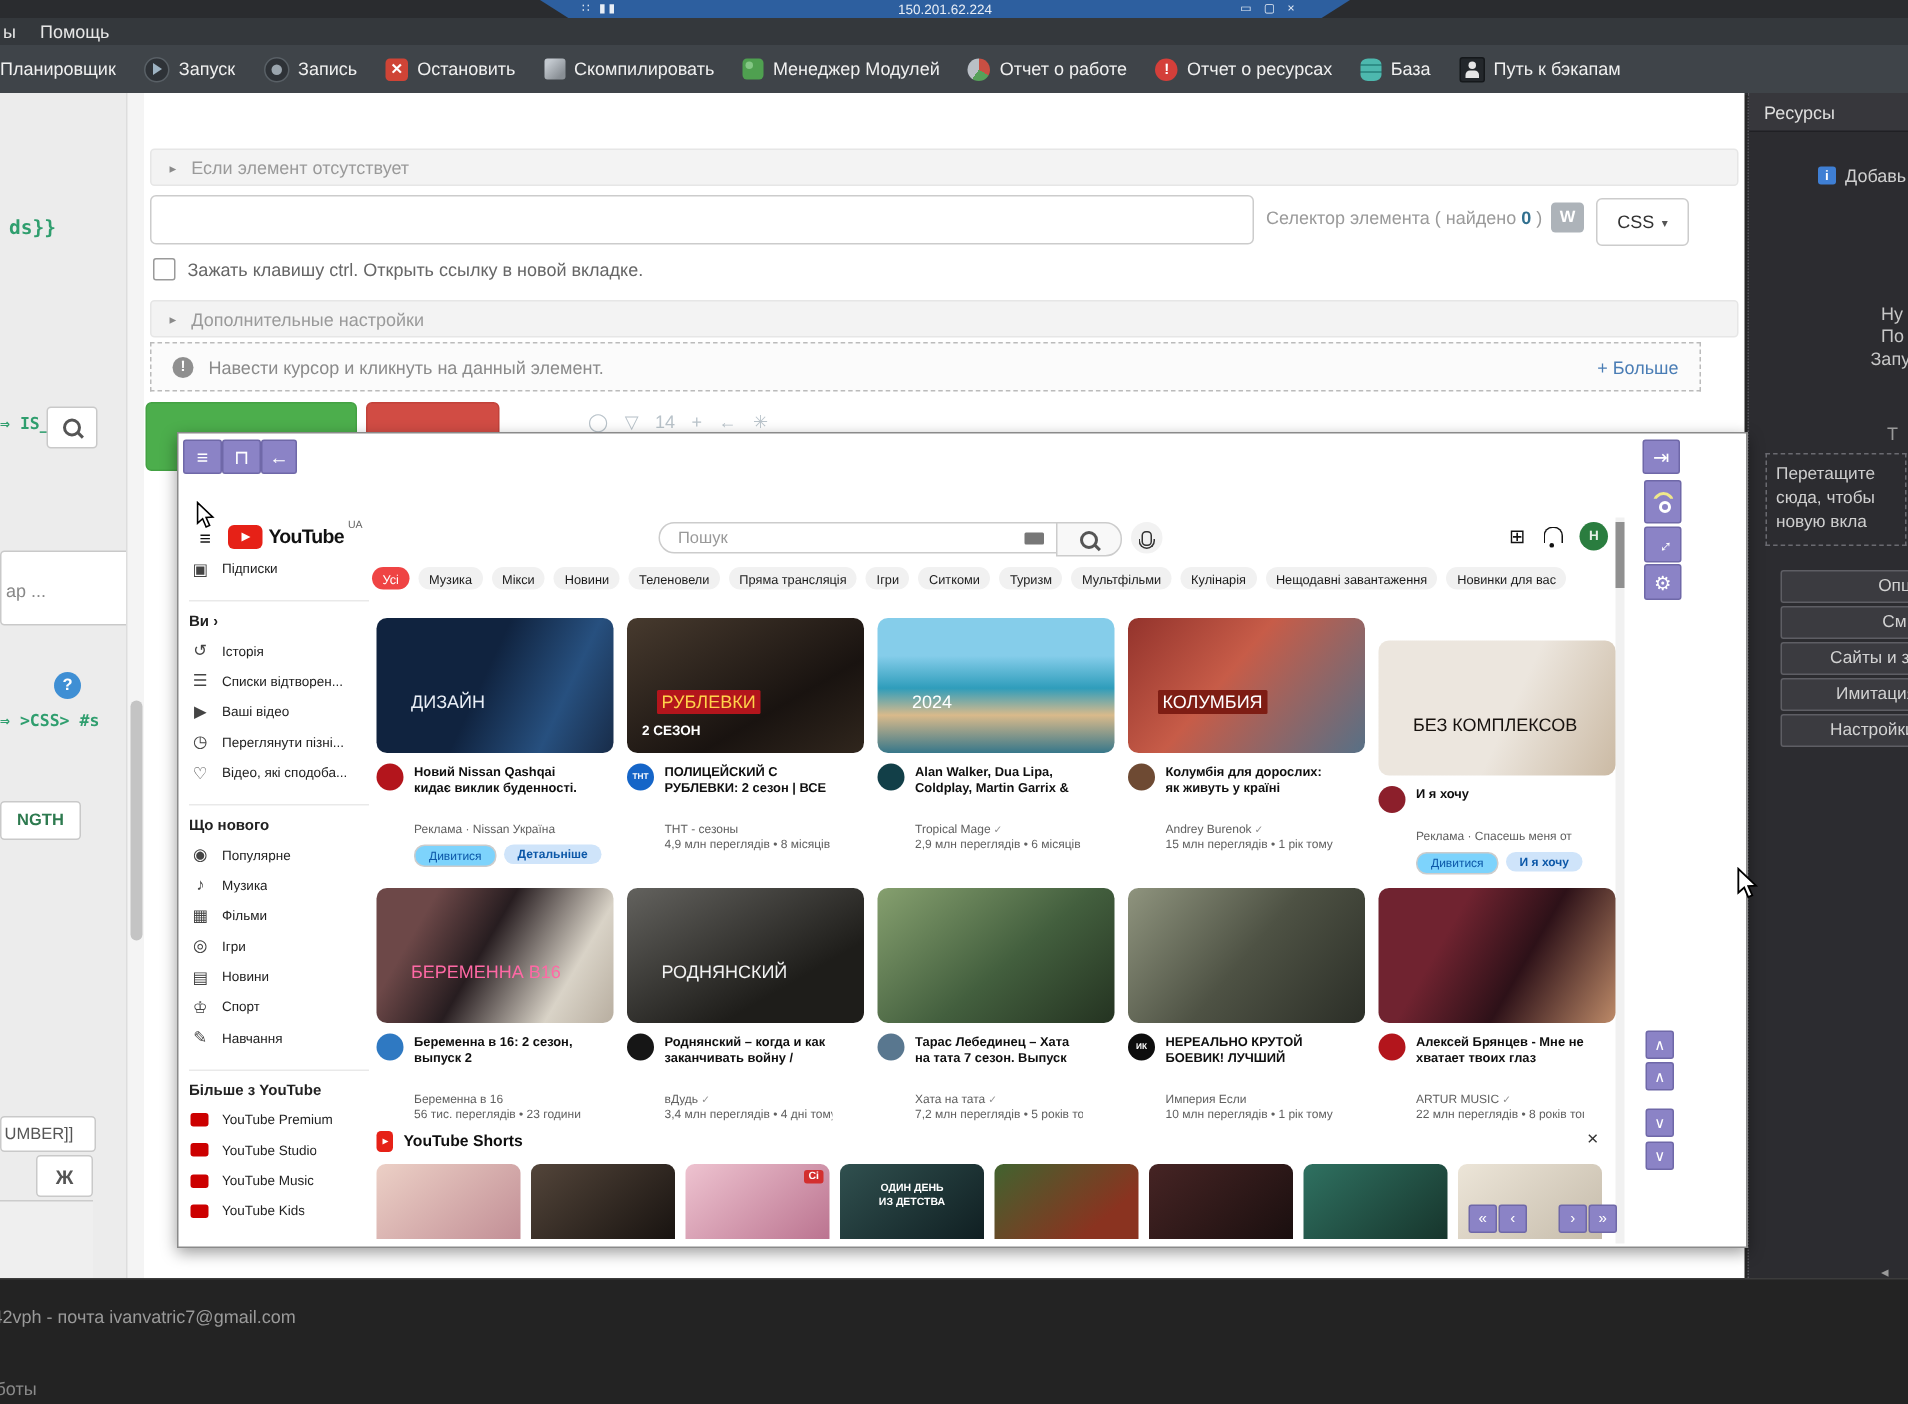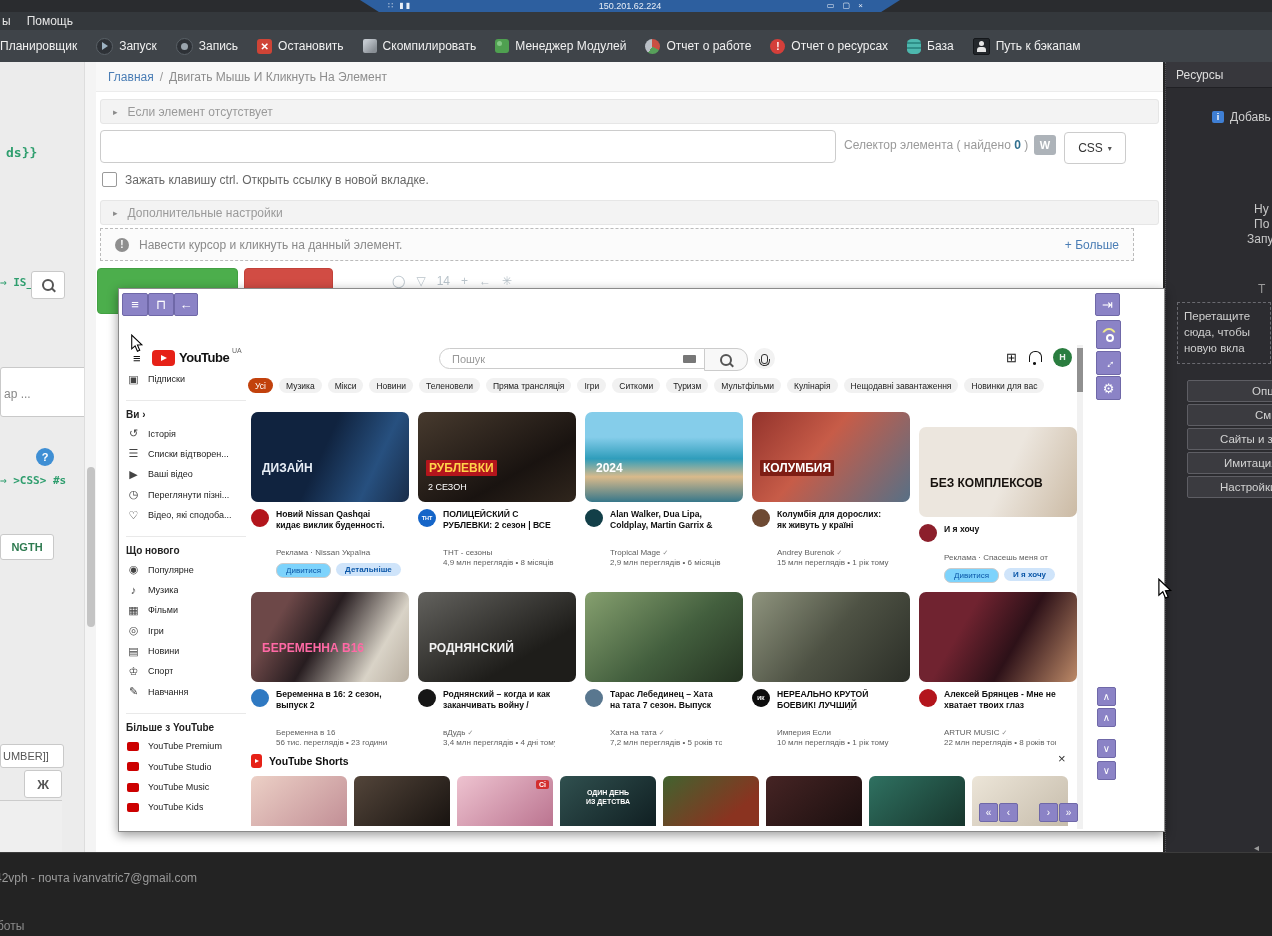--- a/index.html
+++ b/index.html
@@ -113,34 +113,34 @@
   #yt-bell{position:absolute;left:909px;top:34px;width:11px;height:10px;border:1.6px solid #111;border-bottom:none;
            border-radius:6px 6px 0 0}
   #yt-bell::after{content:"";position:absolute;left:2.5px;top:10px;width:3px;height:2.5px;border-radius:50%;background:#111}
   #yt-avatar{position:absolute;left:933px;top:31px;width:19px;height:19px;border-radius:50%;background:#2a7d3f;
              color:#e8f0e8;font-size:9px;font-weight:bold;text-align:center;line-height:19px}
   #yt-scroll{position:absolute;left:957px;top:28px;width:6px;height:512px;background:#f1f1f1}
   #yt-scroll .th{position:absolute;left:0;top:3px;width:6px;height:44px;background:#909090}
   #chips{position:absolute;left:128px;top:61px;display:flex;gap:6px}
   .chip{height:15px;padding:0 7px;border-radius:8px;background:#f1f1f1;color:#1a1a1a;font-size:8.5px;
         display:flex;align-items:center;white-space:nowrap}
-  .chip.sel{background:#c2410c;color:#fff}
+  .chip.sel{background:#ef4444;color:#fff}
   #yt-side{position:absolute;left:6px;top:52px;width:120px}
   .sitem{display:flex;align-items:center;height:20.4px;gap:7px;color:#222}
   .sitem .sg{width:15px;text-align:center;font-size:11px;color:#444;flex:none}
   .sitem .sl{font-size:9px;white-space:nowrap;overflow:hidden}
   .sitem.hdr .sl{font-weight:bold;font-size:10px}
   .sitem.gap{margin-top:11px;border-top:1px solid #e9e9e9;padding-top:5px;height:17px}
   .sitem.redico .sg{width:12px;height:9px;background:#cc0000;border-radius:2px;margin-left:1px;margin-right:2px;color:transparent;overflow:hidden}
   
   .vrow{position:absolute;left:131px;display:grid;grid-template-columns:repeat(5,158px);column-gap:9px}
   .vthumb{width:158px;height:90px;border-radius:7px;position:relative;overflow:hidden}
-  .vcap{position:absolute;left:8px;bottom:26px;font-weight:bold;font-size:12px;padding:1px 3px;border-radius:1px;white-space:nowrap}
+  .vcap{position:absolute;left:20px;bottom:26px;font-weight:normal;font-size:12px;padding:1px 3px;border-radius:1px;white-space:nowrap}
   .vcap:empty,.vcap2:empty{display:none}
-  .vcap2{position:absolute;left:10px;bottom:10px;color:#fff;font-weight:normal;font-size:9px}
+  .vcap2{position:absolute;left:10px;bottom:10px;color:#fff;font-weight:bold;font-size:9px}
   .vmeta{display:flex;margin-top:7px;gap:7px}
   .vavatar{width:18px;height:18px;border-radius:50%;flex:none;color:#fff;font-size:5.5px;font-weight:bold;
            text-align:center;line-height:18px;overflow:hidden}
   .vtext{width:112px}
   .vtitle{font-size:8.6px;font-weight:bold;color:#0f0f0f;line-height:10.5px;max-height:21px;overflow:hidden}
   .vchan{font-size:8px;color:#606060;margin-top:18px;white-space:nowrap;overflow:hidden}
   .vver{color:#909090;font-size:7px;margin-left:2px}
   .vver:empty{display:none}
   .vstats{font-size:8px;color:#606060;margin-top:1px;white-space:nowrap;overflow:hidden}
   .vstats:empty{display:none}
@@ -255,25 +255,20 @@
   <div class="frag code" style="left:0;top:412px">⇒ <span>&gt;CSS&gt; #s</span></div>
   <div class="frag box" style="left:0;top:472px;width:52px;height:24px;line-height:24px;text-align:center;color:#2d7a4f;font-weight:bold;font-size:11px">NGTH</div>
   <div class="frag box" style="left:0;top:682px;width:60px;height:22px;line-height:22px;padding-left:2px;color:#555;font-size:11px">UMBER]]</div>
   <div class="frag box" id="lf-bug">Ж</div>
 </div>
 <div class="a" id="lscroll">
     <div class="th"></div>
   </div>
 
 <div class="a" id="mainpanel">
-  <div class="a" id="breadcrumb">
-    <span class="home">Главная</span>
-    <span class="sep">/</span>
-    <span class="cur">Двигать Мышь И Кликнуть На Элемент</span>
-  </div>
   <div class="a collbar" style="top:37px">
     <span class="tri">▸</span>
     <span>Если элемент отсутствует</span>
   </div>
   <input class="a" id="selinput" style="">
   <div class="a" id="sellabel">
     <span>Селектор элемента ( найдено</span>
     <b>0</b>
     <span>)</span>
   </div>

